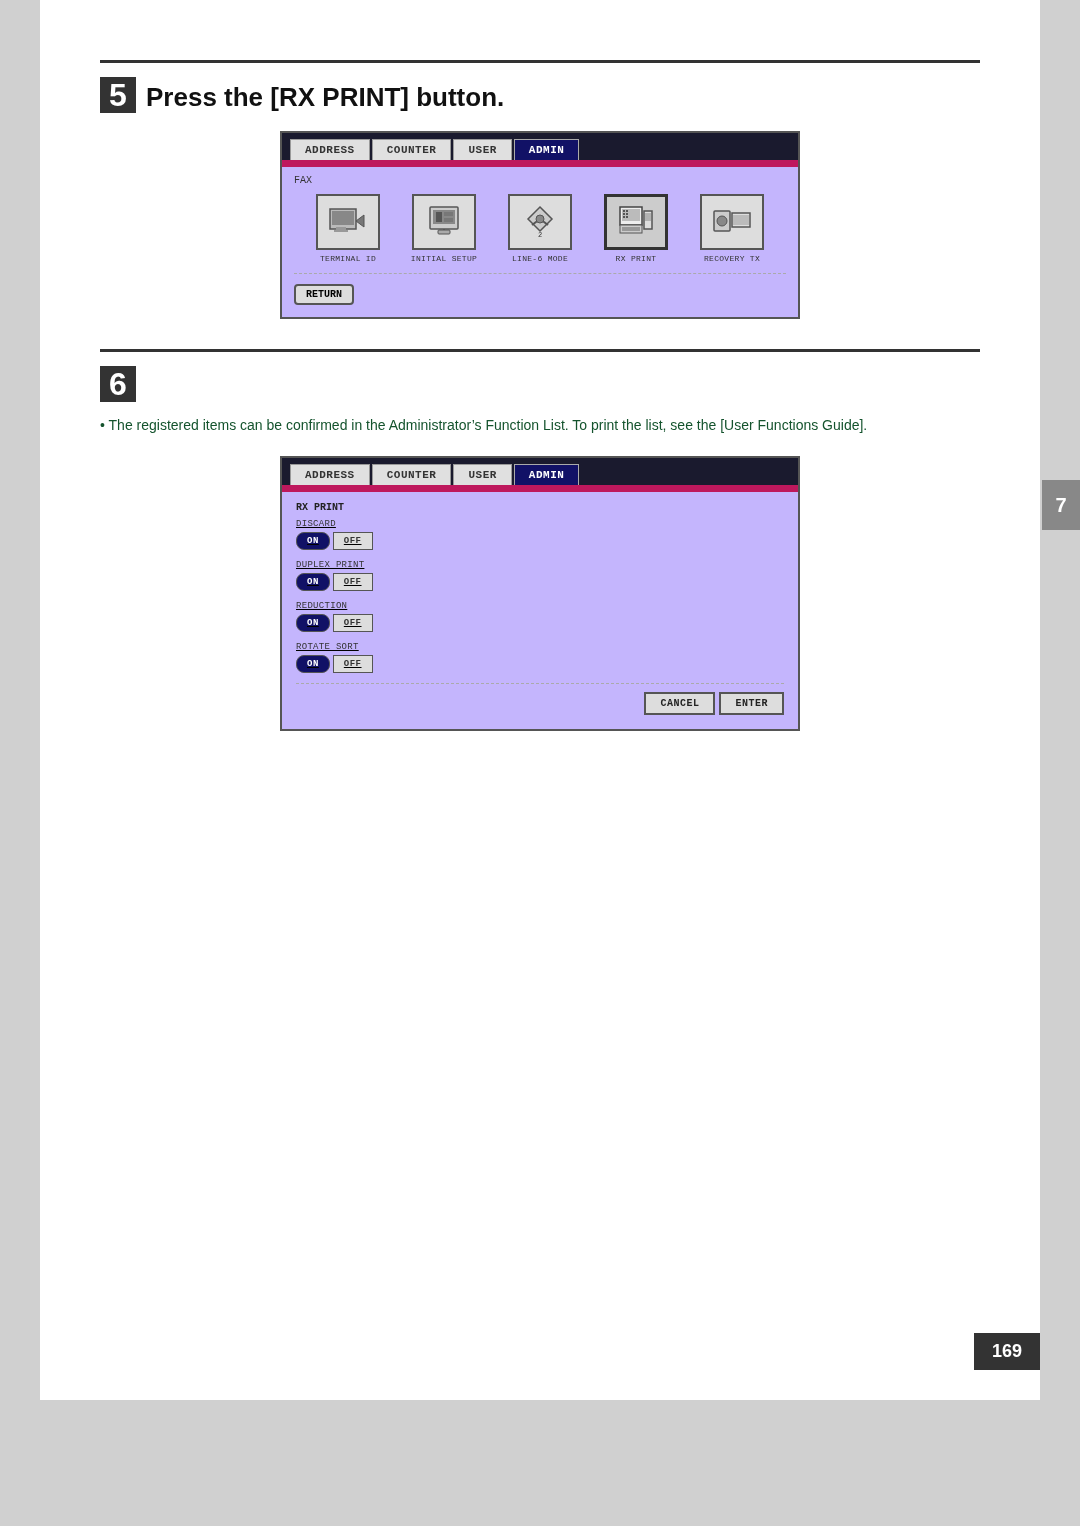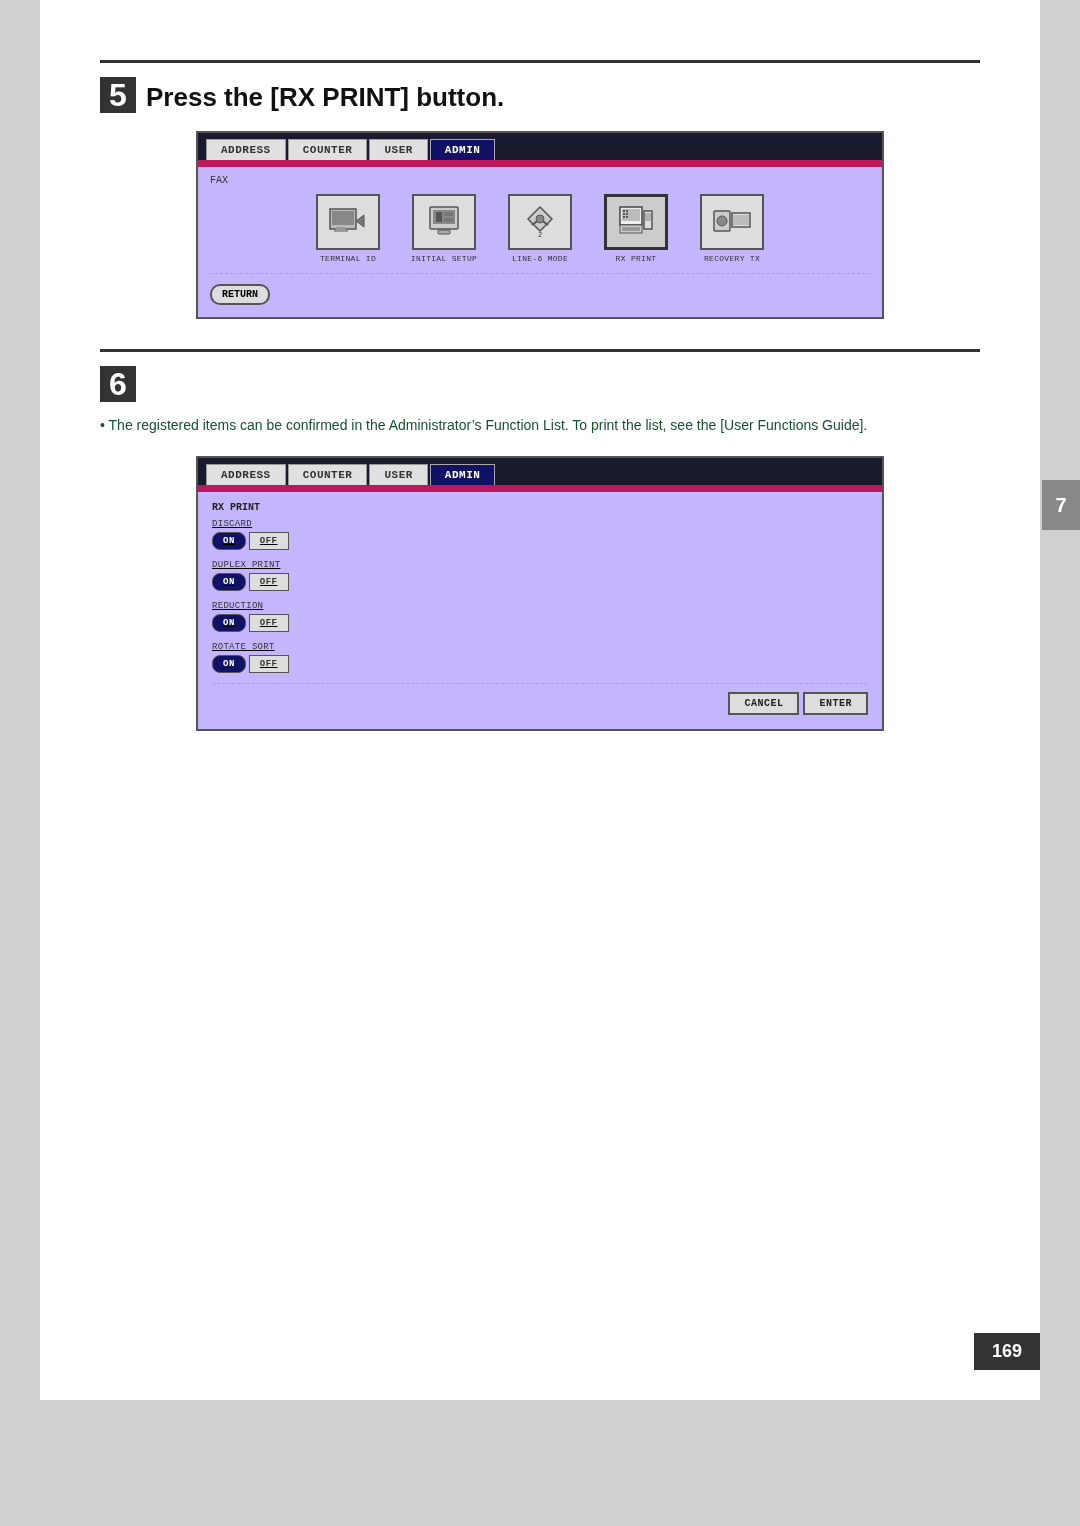--- a/index.html
+++ b/index.html
@@ -41,21 +41,21 @@
     .step-title {
       font-size: 26px;
       font-weight: bold;
       color: #111;
     }
     
     .screen-panel {
       border: 2px solid #555;
       background: #1a1a2e;
       margin: 0 auto 30px auto;
-      width: 688px;
+      width: 520px;
     }
     .screen-tabs {
       display: flex;
       background: #1a1a2e;
       padding: 6px 8px 0 8px;
       gap: 2px;
     }
     .tab {
       padding: 4px 14px;
       font-size: 11px;
@@ -120,21 +120,21 @@
     }
     .return-btn {
       display: inline-block;
       border: 2px solid #555;
       background: #ddd;
       padding: 3px 10px;
       font-size: 10px;
       font-family: 'Courier New', monospace;
       font-weight: bold;
       margin-top: 4px;
-      border-radius: 10px;
+      border-radius: 4px;
     }
     
     .step6-header {
       display: flex;
       align-items: baseline;
       margin-top: 30px;
       margin-bottom: 12px;
       border-top: 3px solid #333;
       padding-top: 14px;
     }

